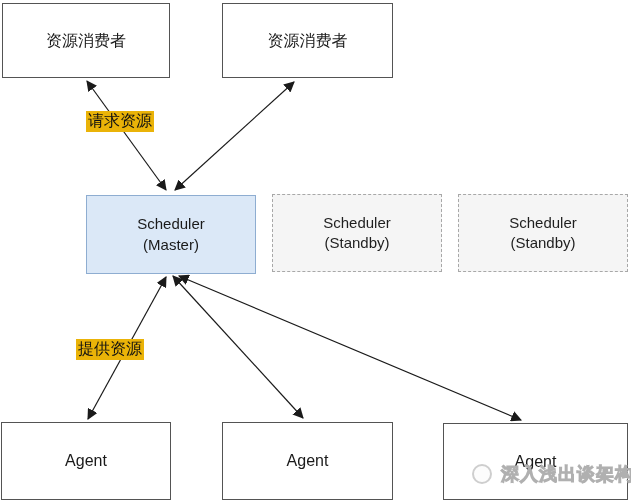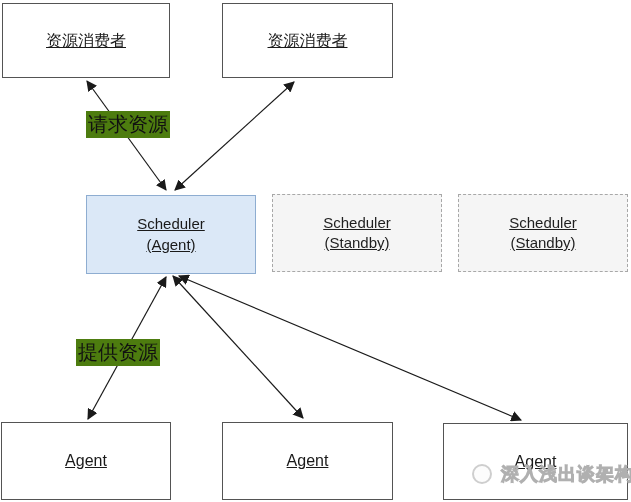--- a/index.html
+++ b/index.html
@@ -24,39 +24,38 @@
     flex-direction: column;
     align-items: center;
     justify-content: center;
     text-align: center;
     font-size: 16px;
     color: #1a1a1a;
     background: #ffffff;
     border: 1px solid #545454;
     z-index: 2;
     line-height: 1.35;
-    text-decoration: underline;
   }
   .box.master {
     background: #dbe8f7;
     border: 1px solid #8eadd1;
     font-size: 15px;
   }
   .box.standby {
     background: #f5f5f5;
     border: 1px dashed #a8a8a8;
     font-size: 15px;
     color: #1f1f1f;
   }
   .edge-label {
     position: absolute;
     z-index: 3;
-    background: #4d7c0f;
+    background: #eab308;
     padding: 0 2px;
-    font-size: 20px;
+    font-size: 16px;
     color: #111111;
     white-space: nowrap;
   }
   #consumer1 { left: 2px;   top: 3px;   width: 168px; height: 75px; }
   #consumer2 { left: 222px; top: 3px;   width: 171px; height: 75px; }
   #master    { left: 86px;  top: 195px; width: 170px; height: 79px; }
   #standby1  { left: 272px; top: 194px; width: 170px; height: 78px; }
   #standby2  { left: 458px; top: 194px; width: 170px; height: 78px; }
   #agent1    { left: 1px;   top: 422px; width: 170px; height: 78px; }
   #agent2    { left: 222px; top: 422px; width: 171px; height: 78px; }
@@ -111,21 +110,21 @@
   <div id="consumer1" class="box">
     <span>资源消费者</span>
   </div>
 
   <div id="consumer2" class="box">
     <span>资源消费者</span>
   </div>
 
   <div id="master" class="box master">
     <span>Scheduler</span>
-    <span>(Agent)</span>
+    <span>(Master)</span>
   </div>
 
   <div id="standby1" class="box standby">
     <span>Scheduler</span>
     <span>(Standby)</span>
   </div>
 
   <div id="standby2" class="box standby">
     <span>Scheduler</span>
     <span>(Standby)</span>

